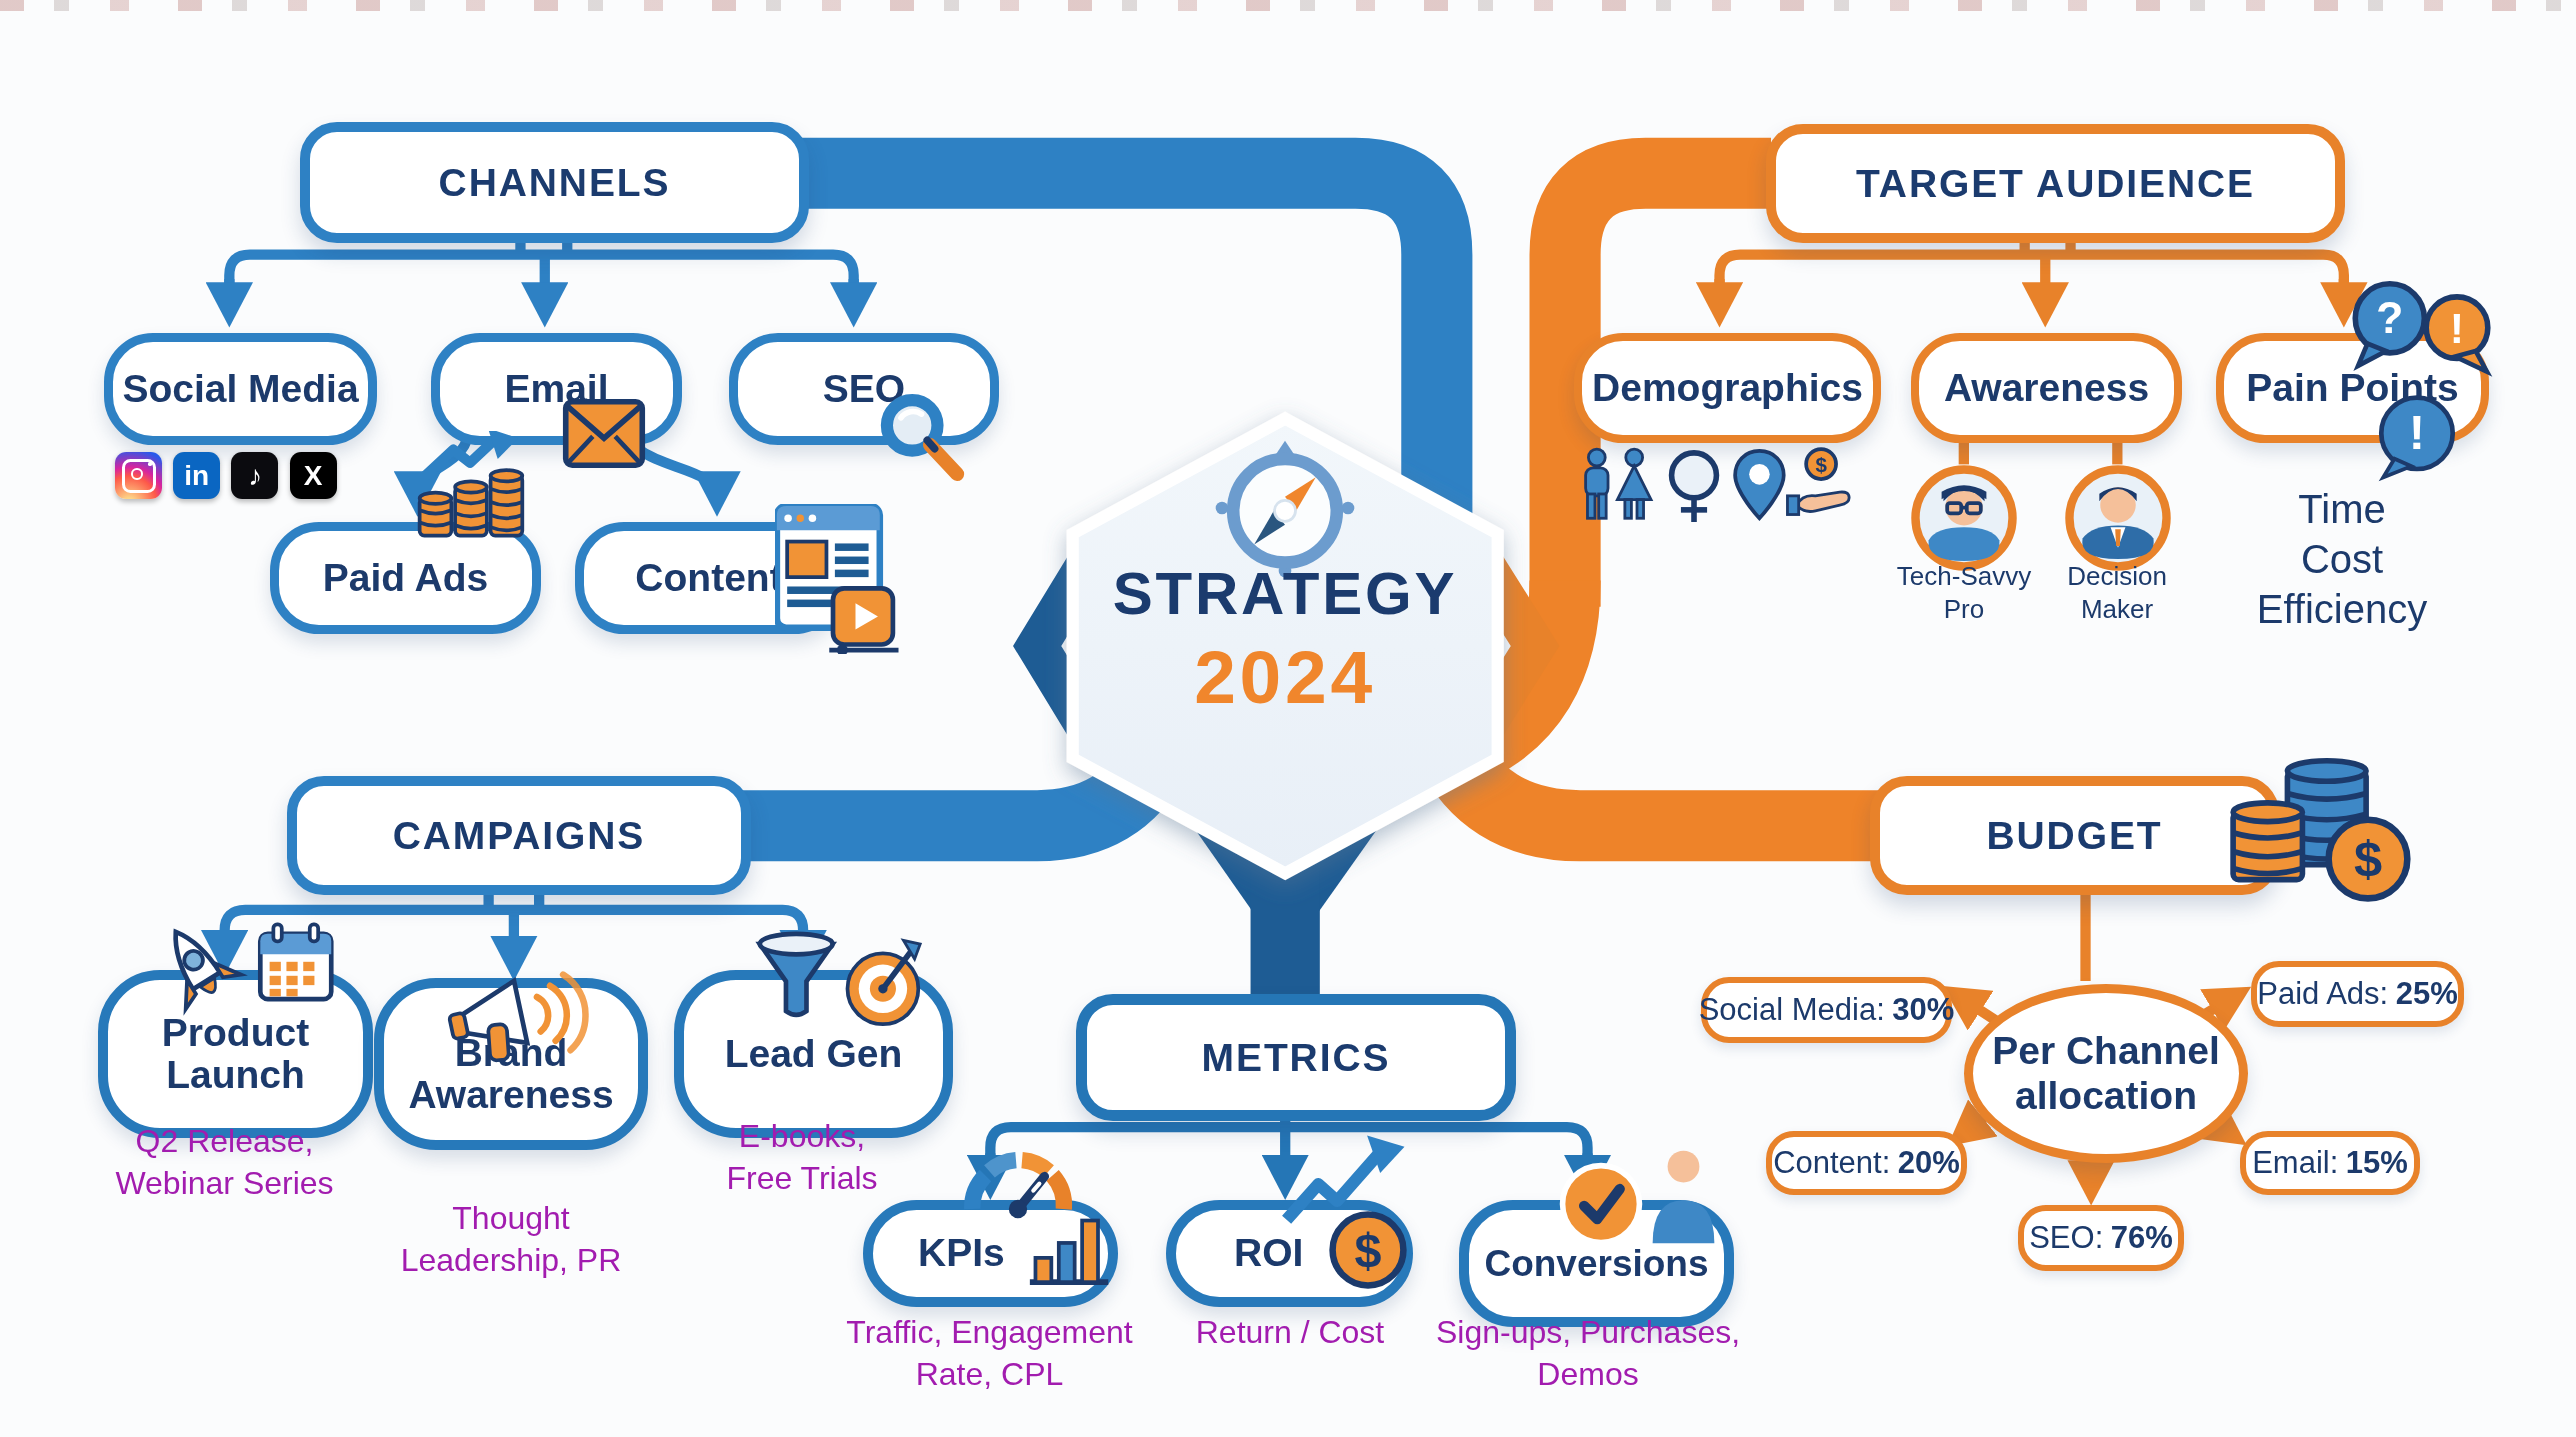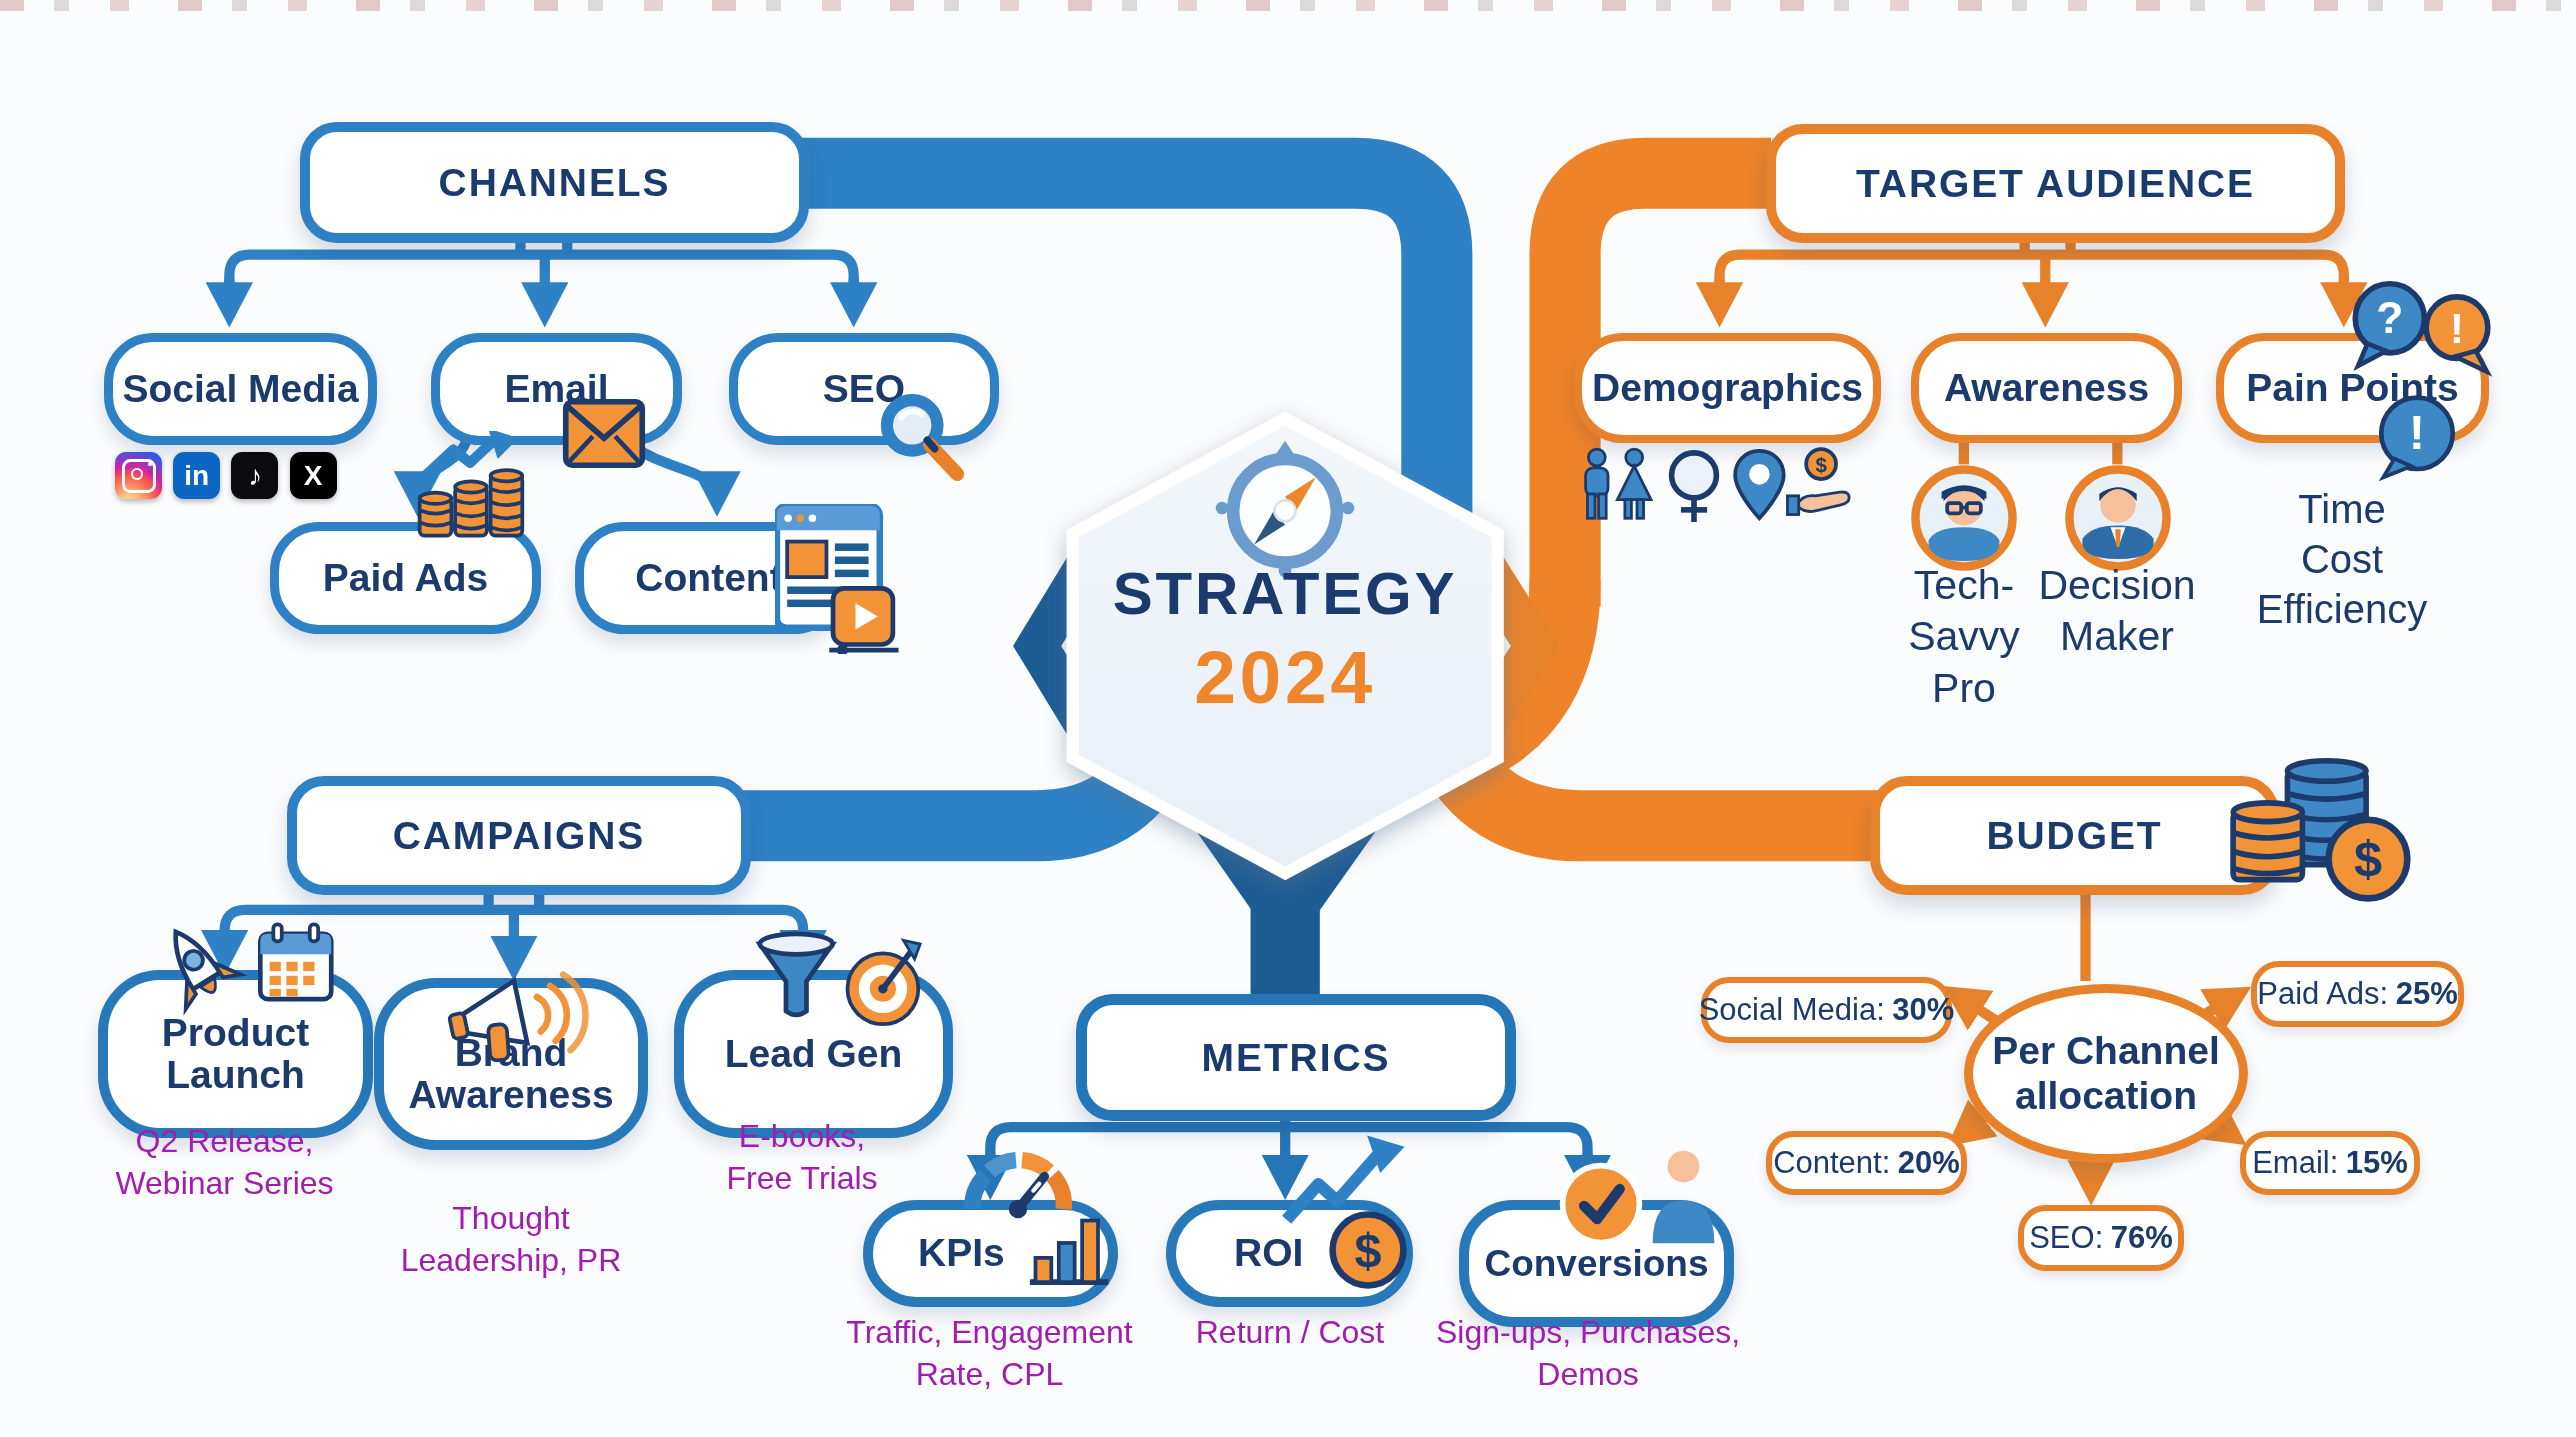--- a/index.html
+++ b/index.html
@@ -58,21 +58,21 @@
     font-size:39px;font-weight:700;line-height:1.15;color:#1c3a6b;
     box-shadow:0 9.4px 17px rgba(25,60,110,.15);
   }
   .hex-text{
     position:absolute;display:flex;flex-direction:column;align-items:center;
     line-height:1.12;text-align:center;
   }
   .hex-text .l1{font-size:60px;font-weight:700;letter-spacing:2.8px;color:#1b3b6e;}
   .hex-text .yr{font-size:75px;font-weight:700;letter-spacing:3.7px;color:#f0862c;margin-top:7.5px;}
   .caption{
-    position:absolute;text-align:center;font-size:41px;line-height:1.25;color:#1c3a6b;font-weight:400;
+    position:absolute;text-align:center;font-size:26px;line-height:1.25;color:#1c3a6b;font-weight:400;
   }
   
   .social-row{position:absolute;display:flex;gap:11.2px;}
   .sicon{
     width:47px;height:47px;border-radius:11.2px;display:flex;align-items:center;justify-content:center;
     color:#fff;font-weight:700;font-size:28px;box-shadow:0 2.8px 5.6px rgba(0,0,0,.25);
   }
   .sicon.instagram{background:radial-gradient(circle at 30% 110%,#fdf497 0%,#fd5949 45%,#d6249f 60%,#285aeb 90%);position:relative;}
   .sicon.instagram .cam{width:28px;height:28px;border:3.7px solid #fff;border-radius:8.4px;position:relative;}
   .sicon.instagram .cam:before{content:"";position:absolute;left:6.6px;top:6.6px;width:7.5px;height:7.5px;border:2.8px solid #fff;border-radius:50%;}

